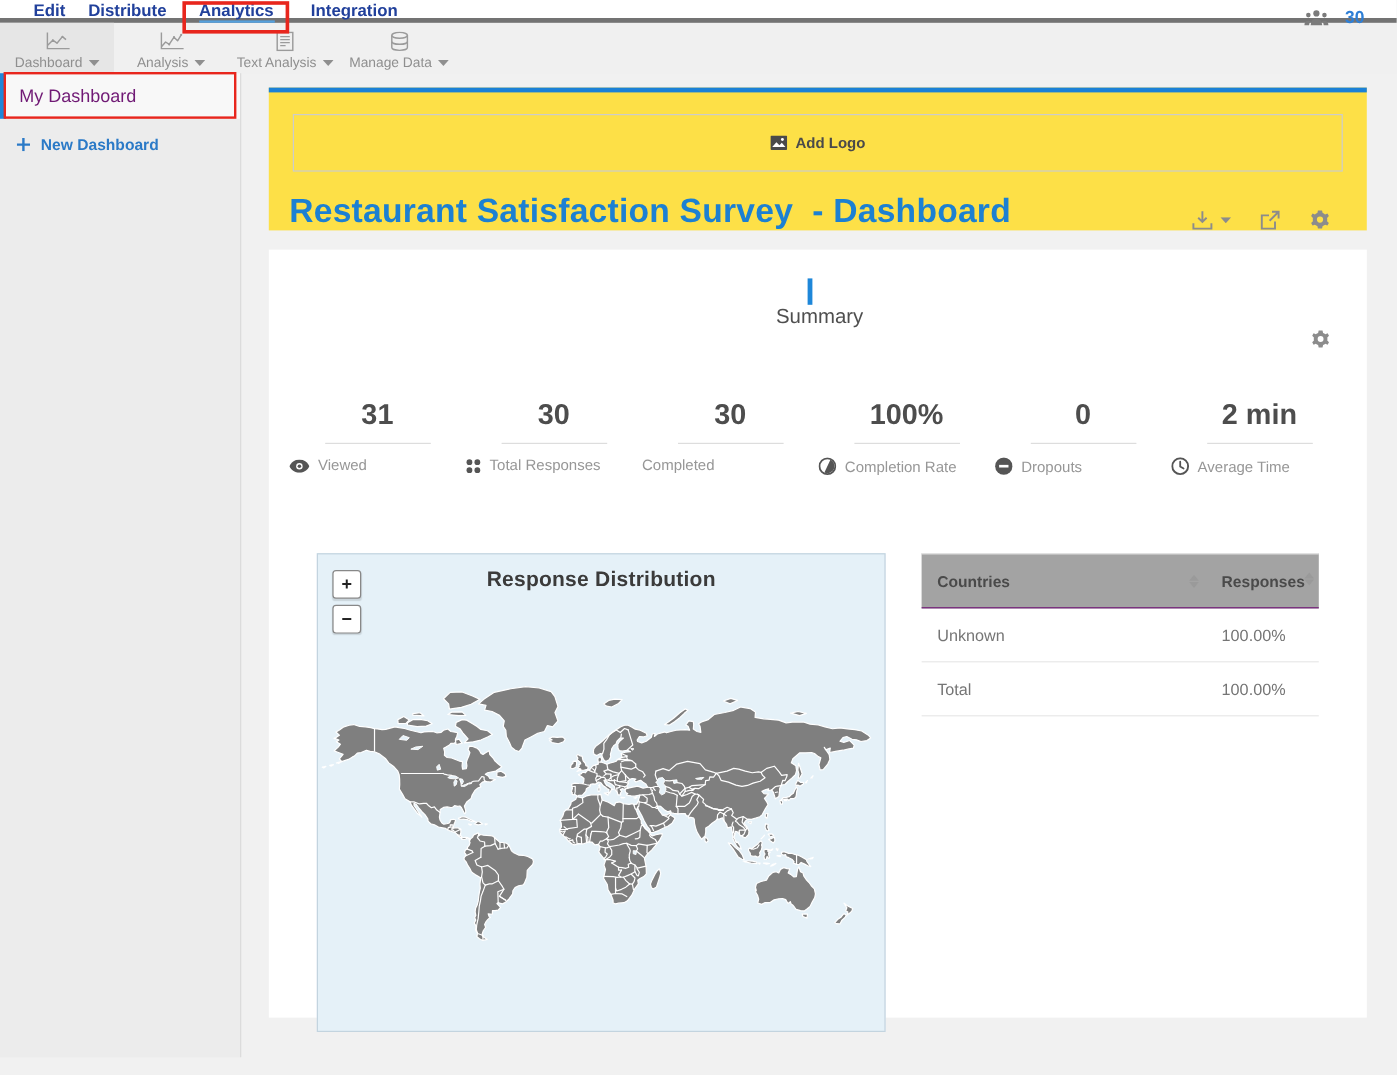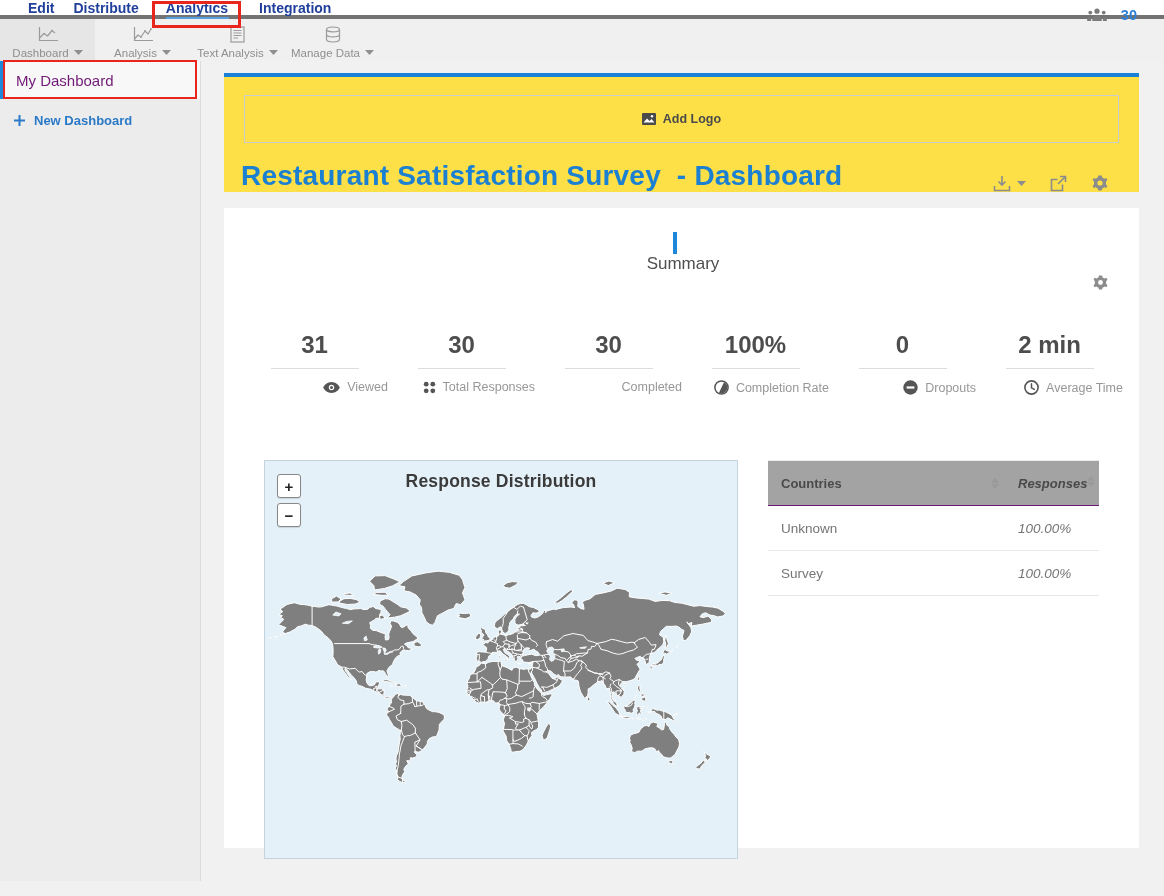--- a/index.html
+++ b/index.html
@@ -45,34 +45,34 @@
   
   .card2 { background:#fff; margin-top:16px; height:640px; position:relative; }
   .sumhead { display:flex; align-items:center; padding:24px 30px 0 16px;flex-direction:column; }
   .accent { width:4px; height:22px; background:#1e87d9; }
   .sum-title { margin-left:17px; font-size:17px; color:#4f4f4f; }
   .sumhead .gear { margin-left:auto; cursor:pointer; }
   .stats { display:flex; margin:36px 14px 0 17px; }
   .stat { width:147px; text-align:center; }
   .stat .num { font-size:24px; font-weight:700; color:#4d4d4d; }
   .stat .bar { width:88px; margin:9px auto 0; border-bottom:1px solid #ddd; }
-  .stat .lbl { margin-top:11px; font-size:12.5px; color:#979797; display:flex; align-items:center; justify-content:flex-end; gap:7px; }
+  .stat .lbl { margin-top:11px; font-size:12.5px; color:#979797; display:flex; align-items:center; justify-content:flex-start; gap:7px; }
 
   .charts { display:flex; margin-top:65px; }
   .mapbox { position:relative; margin-left:40px; width:474px; height:399px; background:#e5f1f8; border:1px solid #c3d4df; flex:none; }
   .mapbox svg.world { position:absolute; left:0; top:0; width:472px; height:397px; }
   .map-title { position:absolute; top:10px; left:0; width:100%; text-align:center; font-size:17.5px; font-weight:700; color:#3b3b3b; letter-spacing:0.2px; }
   .zoombtns { position:absolute; left:12px; top:13px; display:flex; flex-direction:column; gap:5px; }
   .zbtn { width:24px; height:24px; background:#fff; border:1px solid #888; border-radius:3px; font-size:15px; font-weight:700; color:#222; display:flex; align-items:center; justify-content:center; cursor:pointer; box-shadow:0 1px 1px rgba(0,0,0,0.12); }
 
   .ctable { margin-left:30px; width:331px; font-size:13px; }
   .ctable .thead { display:flex; align-items:center; height:46px; background:#a3a3a3; border-top:1px solid #ececec; border-bottom:1px solid #701a75; }
   .ctable .trow { display:flex; align-items:center; height:45px; border-bottom:1px solid #e8e8e8; color:#757575; font-size:13.5px; }
   .col-c { flex:1; padding-left:13px; display:flex; align-items:center; }
-  .col-r { width:94px; padding-left:13px; display:flex; flex:none;font-style:italic; }
+  .col-r { width:94px; padding-left:13px; display:flex; flex:none; }
   .thead .hl { font-weight:700; color:#4a4a4a; font-size:13px; }
   .sort { margin-left:auto; margin-right:6px; display:flex; flex-direction:column; gap:1px; cursor:pointer; }
   .sort i { width:0; height:0; border-left:4px solid transparent; border-right:4px solid transparent; display:block; }
   .sort .up { border-bottom:5px solid #9a9a9a; }
   .sort .dn { border-top:5px solid #9a9a9a; }
 </style>
 </head>
 <body>
 
 <div class="topnav">
@@ -581,20 +581,20 @@
                   <i class="up"></i>
                   <i class="dn"></i>
                 </span>
             </div>
           </div>
           <div class="trow">
             <div class="col-c">Unknown</div>
             <div class="col-r">100.00%</div>
           </div>
           <div class="trow">
-            <div class="col-c">Survey</div>
+            <div class="col-c">Total</div>
             <div class="col-r">100.00%</div>
           </div>
         </div>
       </div>
     </div>
   </div>
 </div>
 
 </body></html>

